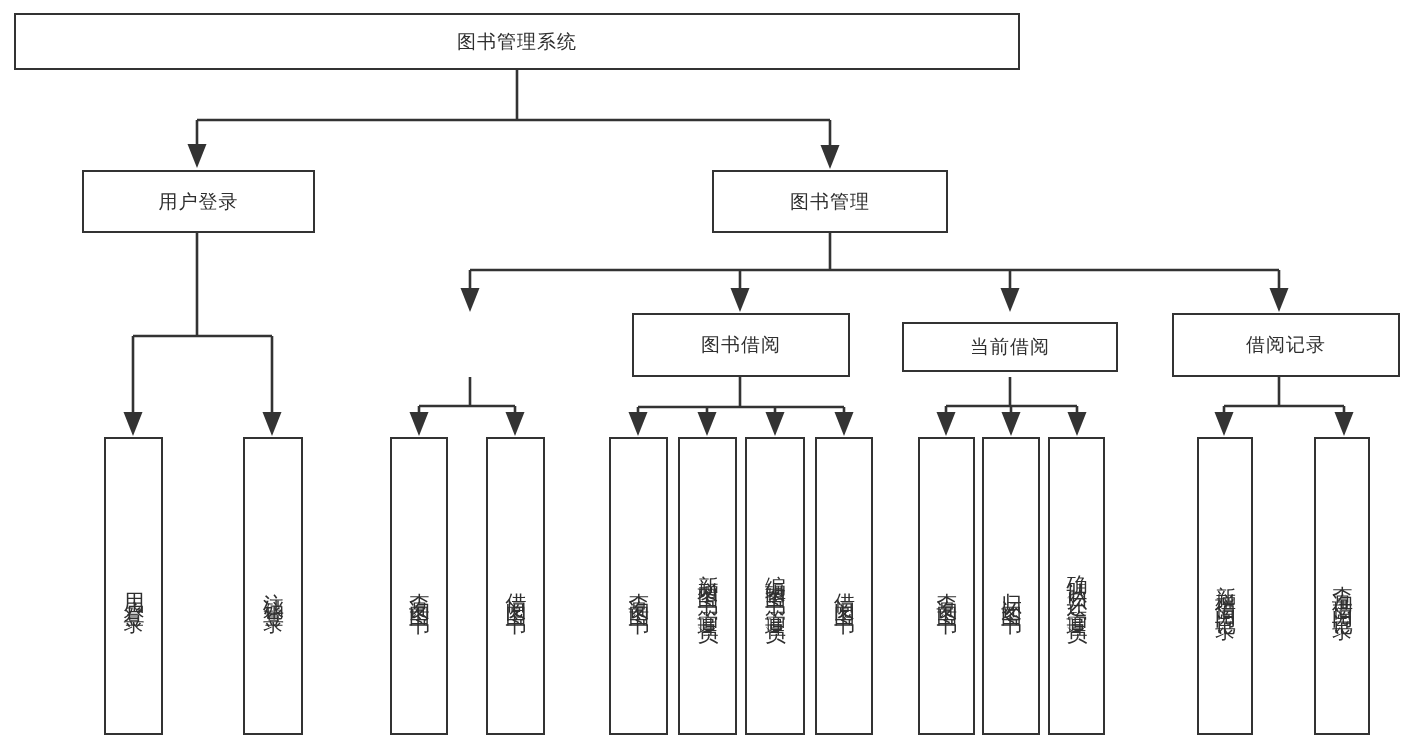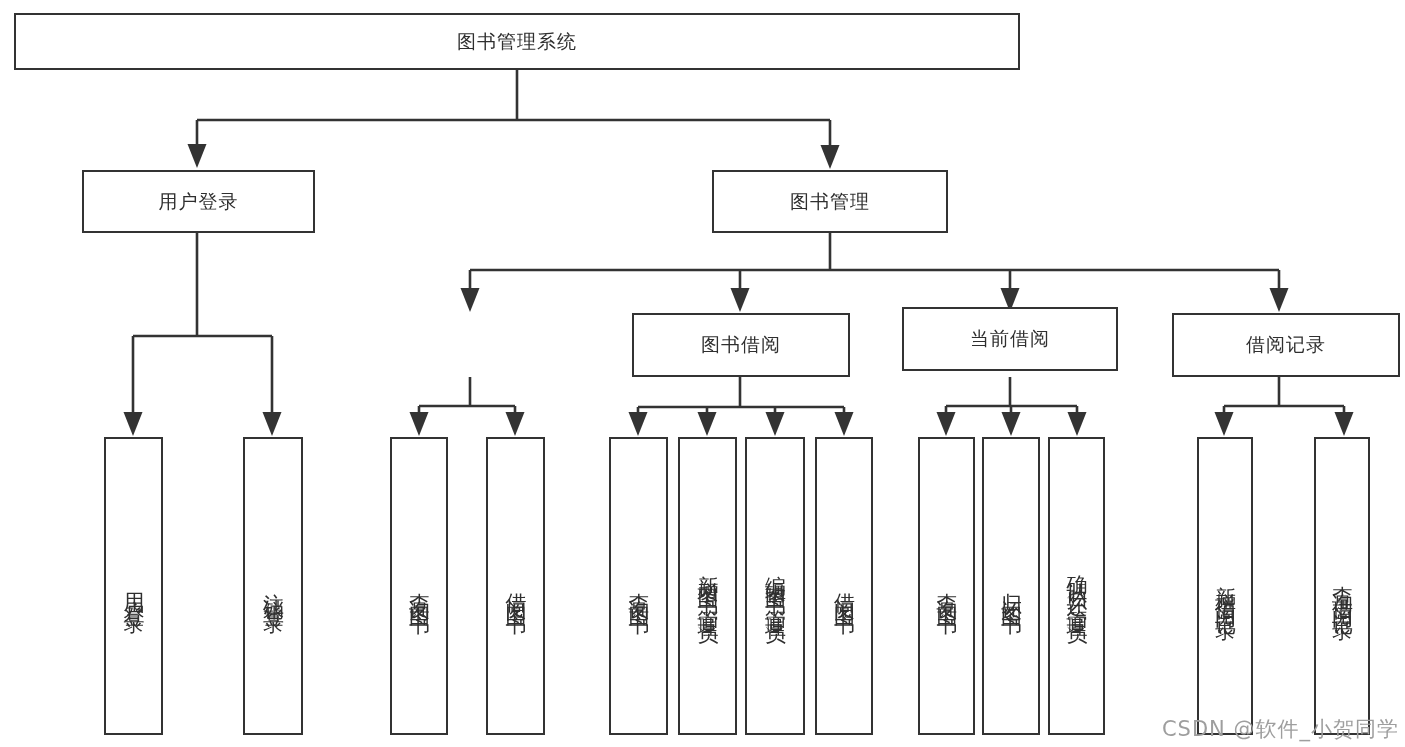--- a/index.html
+++ b/index.html
@@ -121,36 +121,35 @@
       <polygon points="1334.5,412 1353.5,412 1344,436"></polygon>
     </g>
   </svg>
 
   <div class="node h" style="left:14px; top:13px; width:1006px; height:57px">图书管理系统</div>
 
   <div class="node h" style="left:82px; top:170px; width:233px; height:63px">用户登录</div>
   <div class="node h" style="left:712px; top:170px; width:236px; height:63px">图书管理</div>
 
   <div class="node h" style="left:632px; top:313px; width:218px; height:64px">图书借阅</div>
-  <div class="node h" style="left:902px; top:307px; width:216px; height:64px">当前借阅</div>
+  <div class="node h" style="left:902px; top:322px; width:216px; height:50px">当前借阅</div>
   <div class="node h" style="left:1172px; top:313px; width:228px; height:64px">借阅记录</div>
 
   <div class="node v" style="left:104px; top:437px; width:59px; height:298px">用户登录</div>
   <div class="node v" style="left:243px; top:437px; width:60px; height:298px">注销登录</div>
 
   <div class="node v" style="left:390px; top:437px; width:58px; height:298px">查询图书</div>
   <div class="node v" style="left:486px; top:437px; width:59px; height:298px">借阅图书</div>
 
   <div class="node v" style="left:609px; top:437px; width:59px; height:298px">查询图书</div>
   <div class="node v" style="left:678px; top:437px; width:59px; height:298px">新增图书（管理员）</div>
   <div class="node v" style="left:745px; top:437px; width:60px; height:298px">编辑图书（管理员）</div>
   <div class="node v" style="left:815px; top:437px; width:58px; height:298px">借阅图书</div>
 
   <div class="node v" style="left:918px; top:437px; width:57px; height:298px">查询图书</div>
   <div class="node v" style="left:982px; top:437px; width:58px; height:298px">归还图书</div>
   <div class="node v" style="left:1048px; top:437px; width:57px; height:298px">确认归还（管理员）</div>
 
   <div class="node v" style="left:1197px; top:437px; width:56px; height:298px">新增借阅记录</div>
   <div class="node v" style="left:1314px; top:437px; width:56px; height:298px">查询借阅记录</div>
 
-  <div class="watermark">CSDN @软件_小贺同学</div>
 
 </div>
 
 </body></html>

